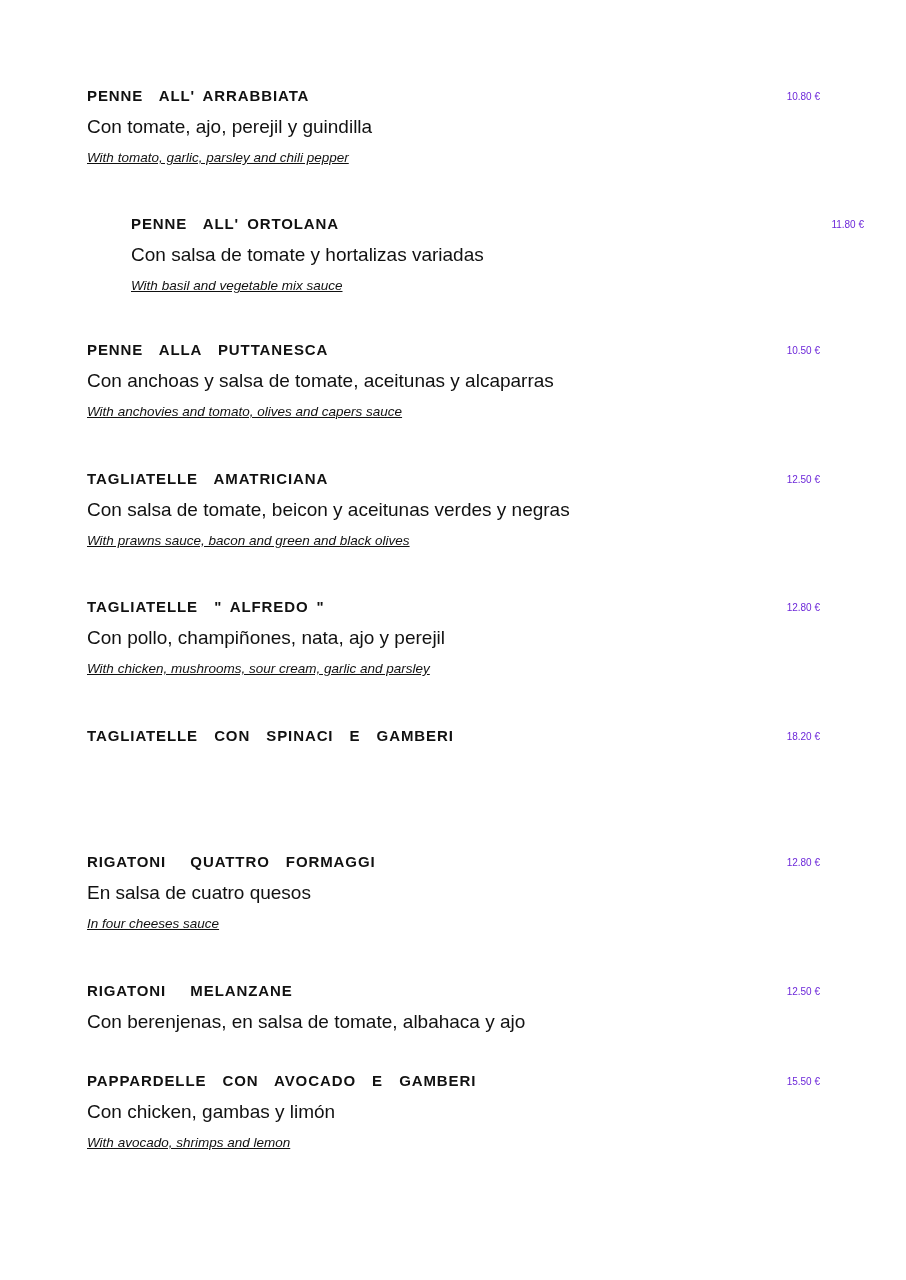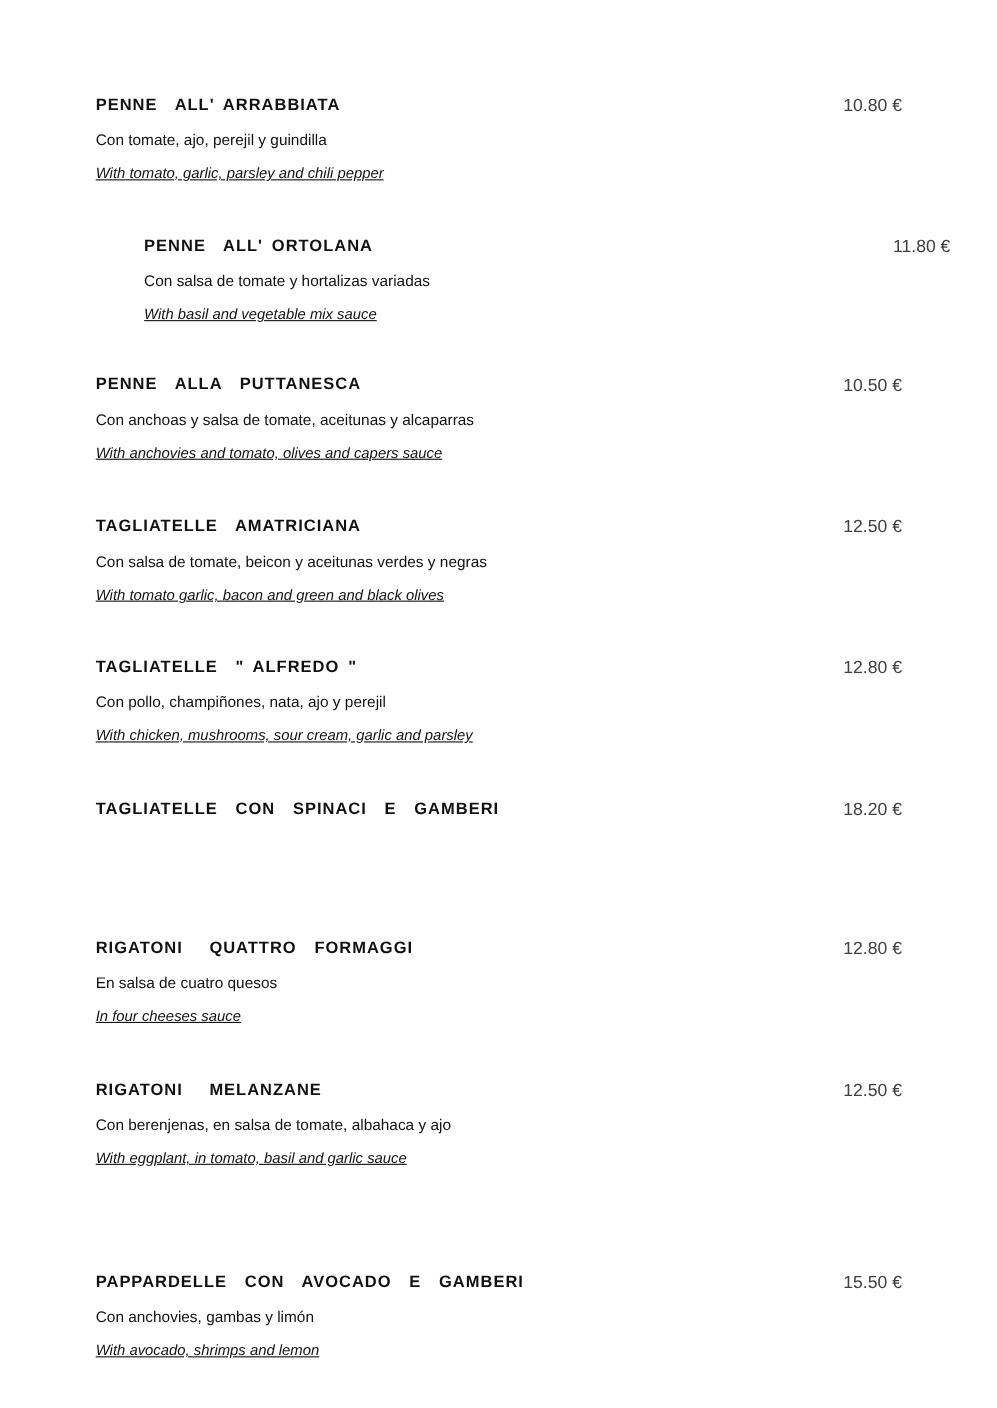--- a/index.html
+++ b/index.html
@@ -36,30 +36,30 @@
       letter-spacing: 0.9px;
       word-spacing: 3px;
       white-space: pre;
       color: #111111;
       line-height: 18px;
     }
     .item-price {
       position: absolute;
       right: 0;
       top: 1px;
-      font-size: 16px;
+      font-size: 10px;
       white-space: pre;
-      color: #404040;
+      color: #6d28d9;
       line-height: 18px;
     }
     .item-es {
       position: absolute;
       left: 0;
       top: 31px;
-      font-size: 14px;
+      font-size: 19px;
       white-space: pre;
       color: #111111;
       line-height: 18px;
     }
     .item-en {
       position: absolute;
       left: 0;
       top: 62px;
       font-size: 13.5px;
       font-style: italic;
@@ -92,21 +92,21 @@
     <div class="item-name">PENNE  ALLA  PUTTANESCA</div>
     <div class="item-price">10.50 €</div>
     <div class="item-es">Con anchoas y salsa de tomate, aceitunas y alcaparras</div>
     <div class="item-en">With anchovies and tomato, olives and capers sauce</div>
   </div>
 
   <div class="item" style="top:470px;">
     <div class="item-name">TAGLIATELLE  AMATRICIANA</div>
     <div class="item-price">12.50 €</div>
     <div class="item-es">Con salsa de tomate, beicon y aceitunas verdes y negras</div>
-    <div class="item-en">With tomato garlic, bacon and green and black olives</div>
+    <div class="item-en">With prawns sauce, bacon and green and black olives</div>
   </div>
 
   <div class="item" style="top:598px;">
     <div class="item-name">TAGLIATELLE  " ALFREDO "</div>
     <div class="item-price">12.80 €</div>
     <div class="item-es">Con pollo, champiñones, nata, ajo y perejil</div>
     <div class="item-en">With chicken, mushrooms, sour cream, garlic and parsley</div>
   </div>
 
   <div class="item" style="top:727px;">
@@ -118,23 +118,22 @@
     <div class="item-name">RIGATONI   QUATTRO  FORMAGGI</div>
     <div class="item-price">12.80 €</div>
     <div class="item-es">En salsa de cuatro quesos</div>
     <div class="item-en">In four cheeses sauce</div>
   </div>
 
   <div class="item" style="top:982px;">
     <div class="item-name">RIGATONI   MELANZANE</div>
     <div class="item-price">12.50 €</div>
     <div class="item-es">Con berenjenas, en salsa de tomate, albahaca y ajo</div>
-    <div class="item-en">With eggplant, in tomato, basil and garlic sauce</div>
   </div>
 
-  <div class="item" style="top:1157px;">
+  <div class="item" style="top:1072px;">
     <div class="item-name">PAPPARDELLE  CON  AVOCADO  E  GAMBERI</div>
     <div class="item-price">15.50 €</div>
-    <div class="item-es">Con anchovies, gambas y limón</div>
+    <div class="item-es">Con chicken, gambas y limón</div>
     <div class="item-en">With avocado, shrimps and lemon</div>
   </div>
 
 </div>
 
 </body></html>

